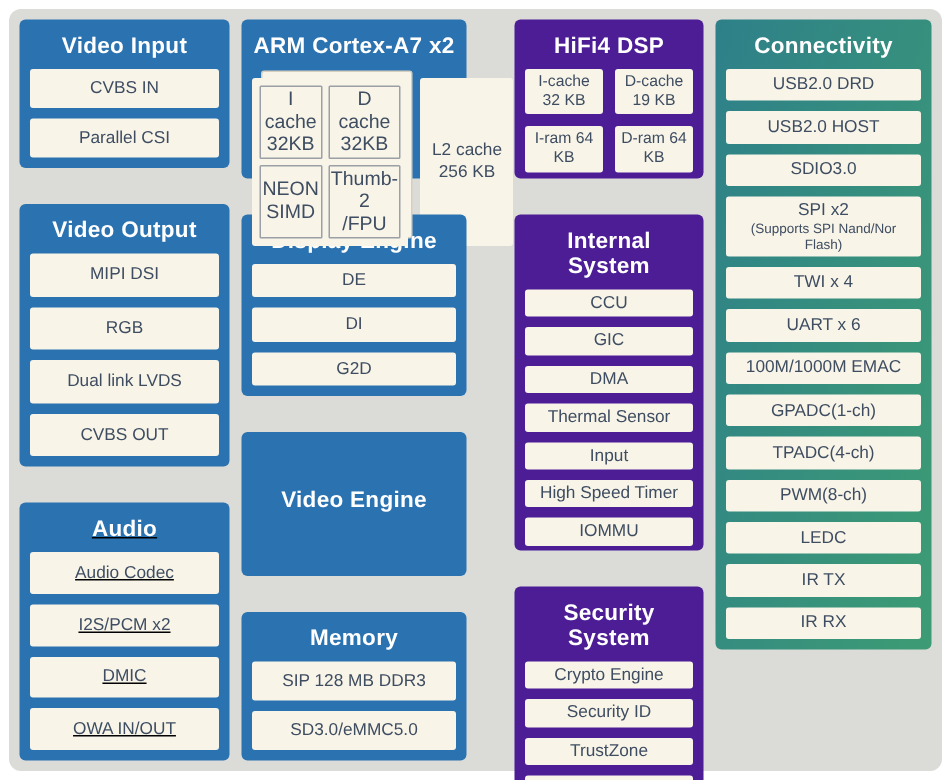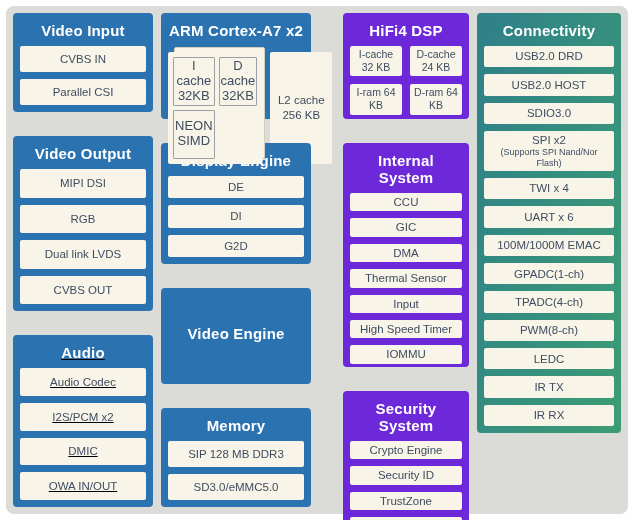--- a/index.html
+++ b/index.html
@@ -16,21 +16,21 @@
   .col1 { width:140px; }
   .col2 { width:150px; }
   .col3 { width:150px; }
   .col4 { flex:1; }
 
   .block {
     box-sizing:border-box; border-radius:4px;
     padding:4px 7px 7px; display:flex; flex-direction:column;
   }
   .blue  { background:#2a72b0; }
-  .teal  { background:#6d28d9;margin-left:24px; }
+  .teal  { background:#4c1d95;margin-left:24px; }
   .green { background:linear-gradient(105deg,#2e8089 0%,#3d9c74 100%); }
 
   .block h2 {
     margin:0; flex:0 0 auto; color:#ffffff; text-align:center;
     font-size:15px; font-weight:bold; padding:5px 0 7px;
     letter-spacing:0.2px;
   }
   .boxes { flex:1; display:flex; flex-direction:column; gap:7px; }
   .box {
     background:#f8f4e8; border-radius:2px; flex:1;
@@ -118,20 +118,22 @@
         <div class="arm-row">
           <div class="stack">
             <div class="stack-back"></div>
             <div class="stack-front">
               <div class="mini">I cache
 32KB</div>
               <div class="mini">D cache
 32KB</div>
               <div class="mini">NEON
 SIMD</div>
+              <div class="mini">Thumb-2
+/FPU</div>
             </div>
           </div>
           <div class="box l2box">L2 cache
 256 KB</div>
         </div>
       </section>
 
       <section class="block blue h-de">
         <h2>Display Engine</h2>
         <div class="boxes">
@@ -152,21 +154,21 @@
           <div class="box">SD3.0/eMMC5.0</div>
         </div>
       </section>
     </div>
 
     <div class="col col3">
       <section class="block teal h-top">
         <h2>HiFi4 DSP</h2>
         <div class="boxes-grid">
           <div class="box">I-cache 32 KB</div>
-          <div class="box">D-cache 24 KB</div>
+          <div class="box">D-cache 19 KB</div>
           <div class="box">I-ram 64 KB</div>
           <div class="box">D-ram 64 KB</div>
         </div>
       </section>
 
       <section class="block teal h-is">
         <h2>Internal System</h2>
         <div class="boxes">
           <div class="box">CCU</div>
           <div class="box">GIC</div>

